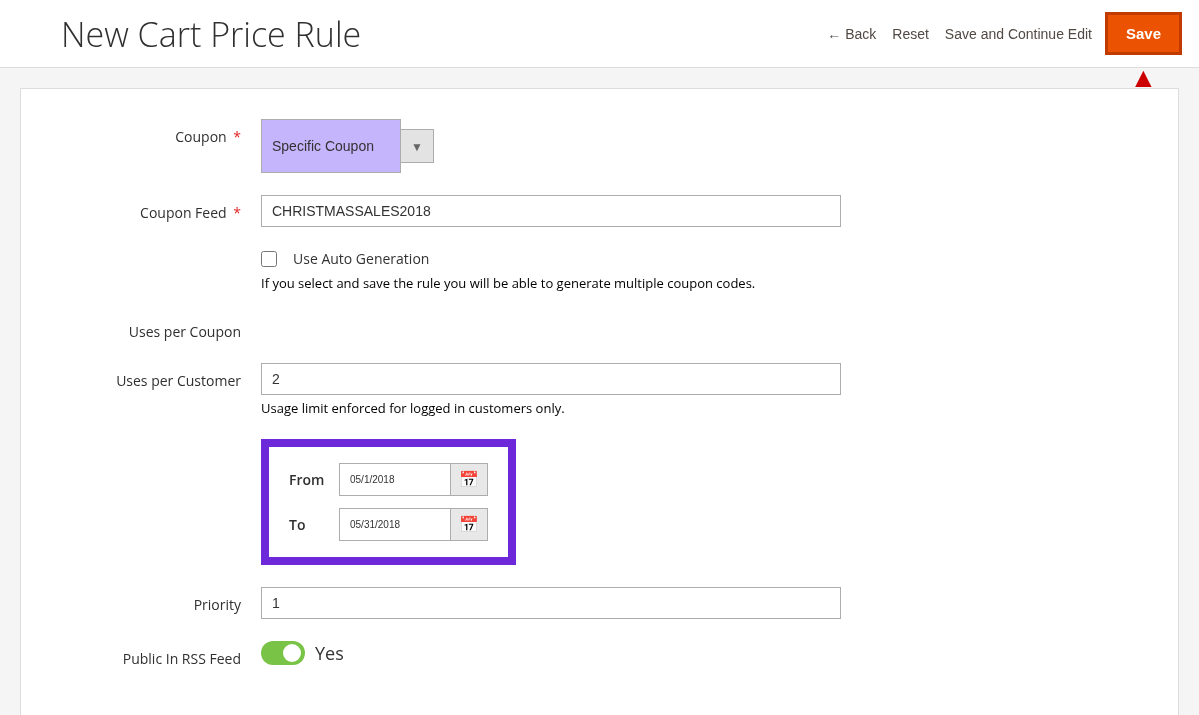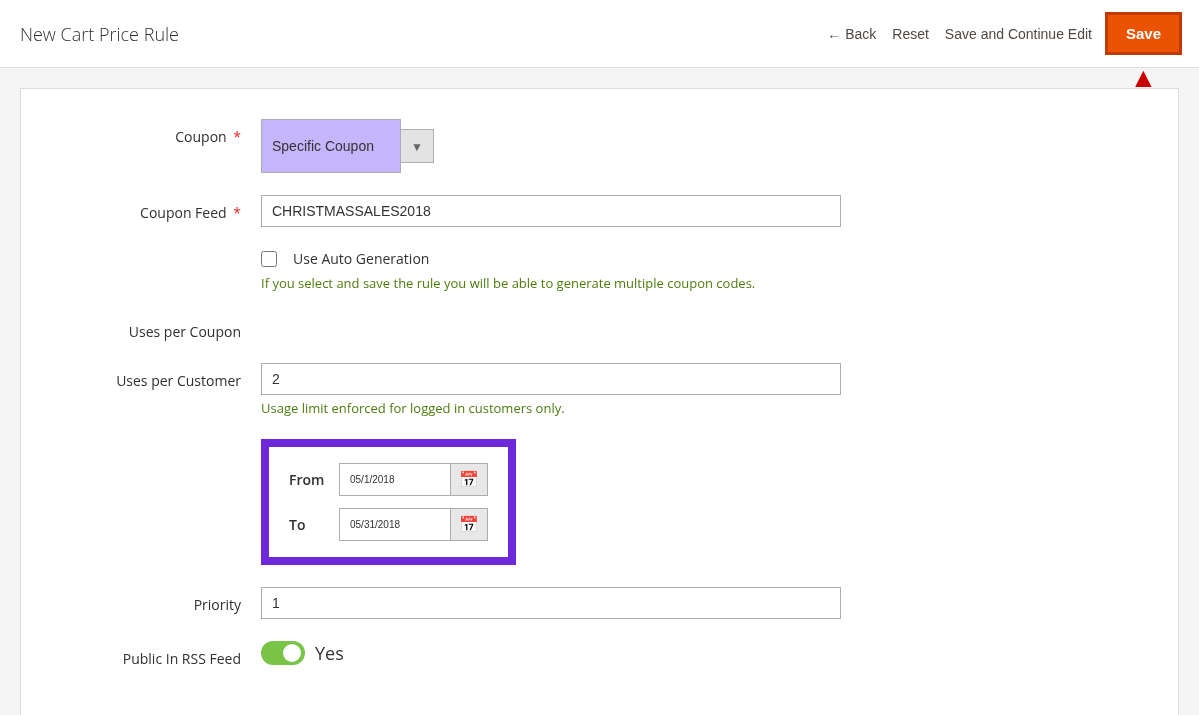--- a/index.html
+++ b/index.html
@@ -9,23 +9,24 @@
       background: #fff;
       border-bottom: 1px solid #ddd;
       padding: 0 20px;
       display: flex;
       align-items: center;
       justify-content: space-between;
       height: 68px;
     }
 
     .page-title {
-      font-size: 18px;
+      font-size: 34px;
       font-weight: 300;
       color: #303030;
+      margin-left: 41px;
     }
 
     .header-actions {
       display: flex;
       align-items: center;
       gap: 16px;
     }
 
     .btn-back {
       background: none;
@@ -161,21 +162,21 @@
     }
 
     .checkbox-input {
       width: 16px;
       height: 16px;
       border: 1px solid #adadad;
       cursor: pointer;
     }
 
     .hint-text {
-      color: #4d7c0f;
+      color: #000000;
       font-size: 13px;
       margin-top: 4px;
     }
 
     .date-group {
       border: 8px solid #6d28d9;
       padding: 16px 20px;
       display: inline-block;
       margin-left: 200px;
       margin-bottom: 22px;

